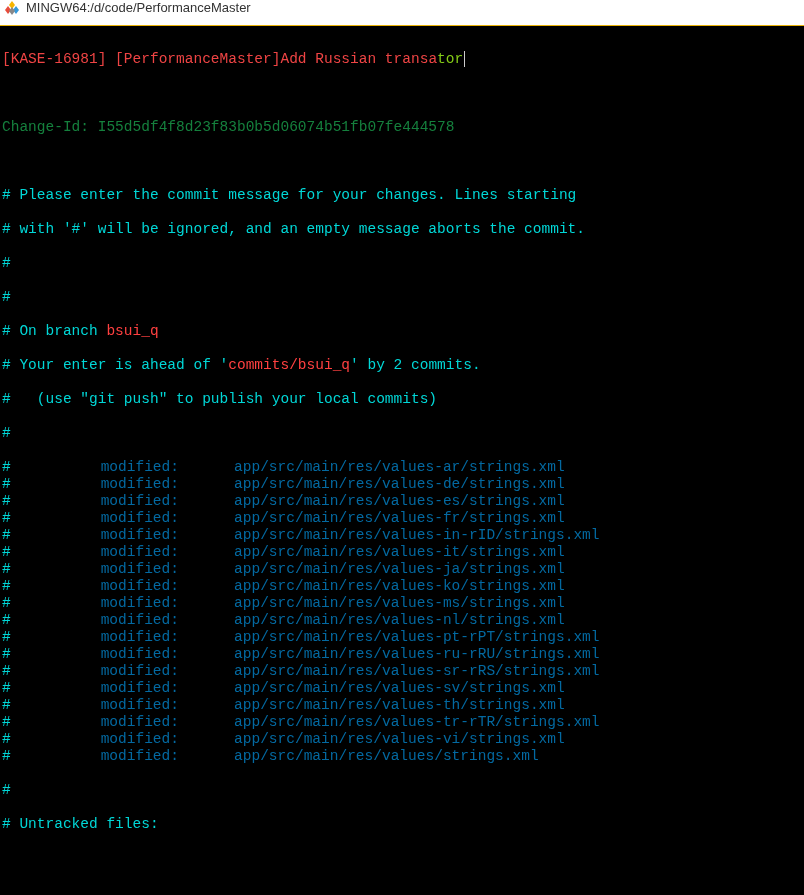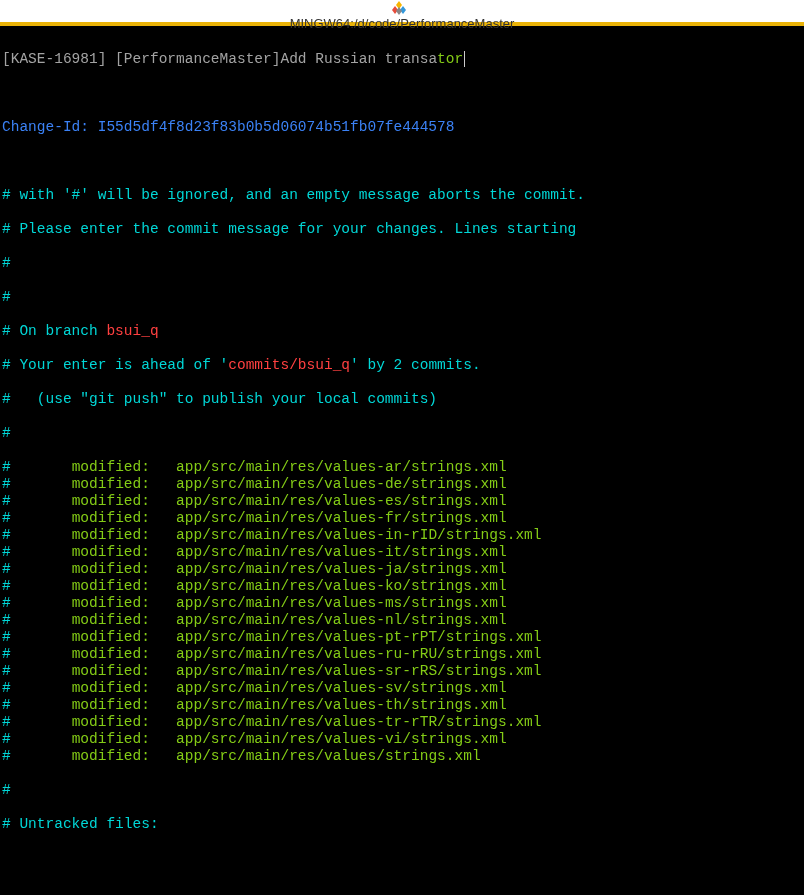--- a/index.html
+++ b/index.html
@@ -8,24 +8,23 @@
     height: 895px;
     font-family: 'Consolas', 'Courier New', monospace;
     font-size: 14.5px;
     background: #000;
     overflow: hidden;
   }
   .title-bar {
     background: #fff;
     height: 26px;
     display: flex;
-    align-items: center;
+    align-items: flex-start;
     padding: 0 4px;
-    border-bottom: 4px solid #eab308;
-    flex-direction: column;
+    border-bottom: 1px solid #eab308;
   }
   .title-icon {
     width: 16px;
     height: 16px;
     position: relative;
     margin-right: 6px;
   }
   .title-icon svg { width: 16px; height: 16px; }
   .title-text {
     font-family: Arial, sans-serif;
@@ -33,26 +32,26 @@
     color: #333;
   }
   .terminal {
     background: #000;
     padding: 8px 2px;
     line-height: 17px;
     white-space: pre;
     color: #aaa;
   }
   .line { display: block; min-height: 17px; }
-  .yellow { color: #a3a3a3; }
+  .yellow { color: #ef4444; }
   .white { color: #84cc16; }
-  .gray { color: #3b82f6; }
+  .gray { color: #15803d; }
   .cyan { color: #00d7d7; }
   .red { color: #ff4040; }
-  .green { color: #84cc16; }
+  .green { color: #0369a1; margin-left: 29px; }
   .cursor {
     display: inline-block;
     width: 1px;
     height: 16px;
     background: #ccc;
     vertical-align: text-bottom;
     margin-left: 1px;
   }
 </style>
 </head>
@@ -68,22 +67,22 @@
     </svg>
   </span>
   <span class="title-text">MINGW64:/d/code/PerformanceMaster</span>
 </div>
 
 <div class="terminal">
 <span class="line"><span class="yellow">[KASE-16981] [PerformanceMaster]</span><span class="yellow">Add Russian transa</span><span class="white">tor</span><span class="cursor"></span></span>
 <span class="line"></span>
 <span class="line"><span class="gray">Change-Id: </span><span class="gray">I55d5df4f8d23f83b0b5d06074b51fb07fe444578</span></span>
 <span class="line"></span>
+<span class="line cyan"># Please enter the commit message for your changes. Lines starting</span>
 <span class="line cyan"># with '#' will be ignored, and an empty message aborts the commit.</span>
-<span class="line cyan"># Please enter the commit message for your changes. Lines starting</span>
 <span class="line cyan">#</span>
 <span class="line cyan">#</span>
 <span class="line"><span class="cyan"># On branch </span><span class="red">bsui_q</span></span>
 <span class="line"><span class="cyan"># Your enter is ahead of '</span><span class="red">commits/bsui_q</span><span class="cyan">' by 2 commits.</span></span>
 <span class="line cyan">#   (use "git push" to publish your local commits)</span>
 <span class="line cyan">#</span>
 <div id="modified-list"><span class="line"><span class="cyan">#       </span><span class="green">modified:   </span><span class="green">app/src/main/res/values-ar/strings.xml</span></span><span class="line"><span class="cyan">#       </span><span class="green">modified:   </span><span class="green">app/src/main/res/values-de/strings.xml</span></span><span class="line"><span class="cyan">#       </span><span class="green">modified:   </span><span class="green">app/src/main/res/values-es/strings.xml</span></span><span class="line"><span class="cyan">#       </span><span class="green">modified:   </span><span class="green">app/src/main/res/values-fr/strings.xml</span></span><span class="line"><span class="cyan">#       </span><span class="green">modified:   </span><span class="green">app/src/main/res/values-in-rID/strings.xml</span></span><span class="line"><span class="cyan">#       </span><span class="green">modified:   </span><span class="green">app/src/main/res/values-it/strings.xml</span></span><span class="line"><span class="cyan">#       </span><span class="green">modified:   </span><span class="green">app/src/main/res/values-ja/strings.xml</span></span><span class="line"><span class="cyan">#       </span><span class="green">modified:   </span><span class="green">app/src/main/res/values-ko/strings.xml</span></span><span class="line"><span class="cyan">#       </span><span class="green">modified:   </span><span class="green">app/src/main/res/values-ms/strings.xml</span></span><span class="line"><span class="cyan">#       </span><span class="green">modified:   </span><span class="green">app/src/main/res/values-nl/strings.xml</span></span><span class="line"><span class="cyan">#       </span><span class="green">modified:   </span><span class="green">app/src/main/res/values-pt-rPT/strings.xml</span></span><span class="line"><span class="cyan">#       </span><span class="green">modified:   </span><span class="green">app/src/main/res/values-ru-rRU/strings.xml</span></span><span class="line"><span class="cyan">#       </span><span class="green">modified:   </span><span class="green">app/src/main/res/values-sr-rRS/strings.xml</span></span><span class="line"><span class="cyan">#       </span><span class="green">modified:   </span><span class="green">app/src/main/res/values-sv/strings.xml</span></span><span class="line"><span class="cyan">#       </span><span class="green">modified:   </span><span class="green">app/src/main/res/values-th/strings.xml</span></span><span class="line"><span class="cyan">#       </span><span class="green">modified:   </span><span class="green">app/src/main/res/values-tr-rTR/strings.xml</span></span><span class="line"><span class="cyan">#       </span><span class="green">modified:   </span><span class="green">app/src/main/res/values-vi/strings.xml</span></span><span class="line"><span class="cyan">#       </span><span class="green">modified:   </span><span class="green">app/src/main/res/values/strings.xml</span></span></div>
 <span class="line cyan">#</span>
 <span class="line cyan"># Untracked files:</span>
 

